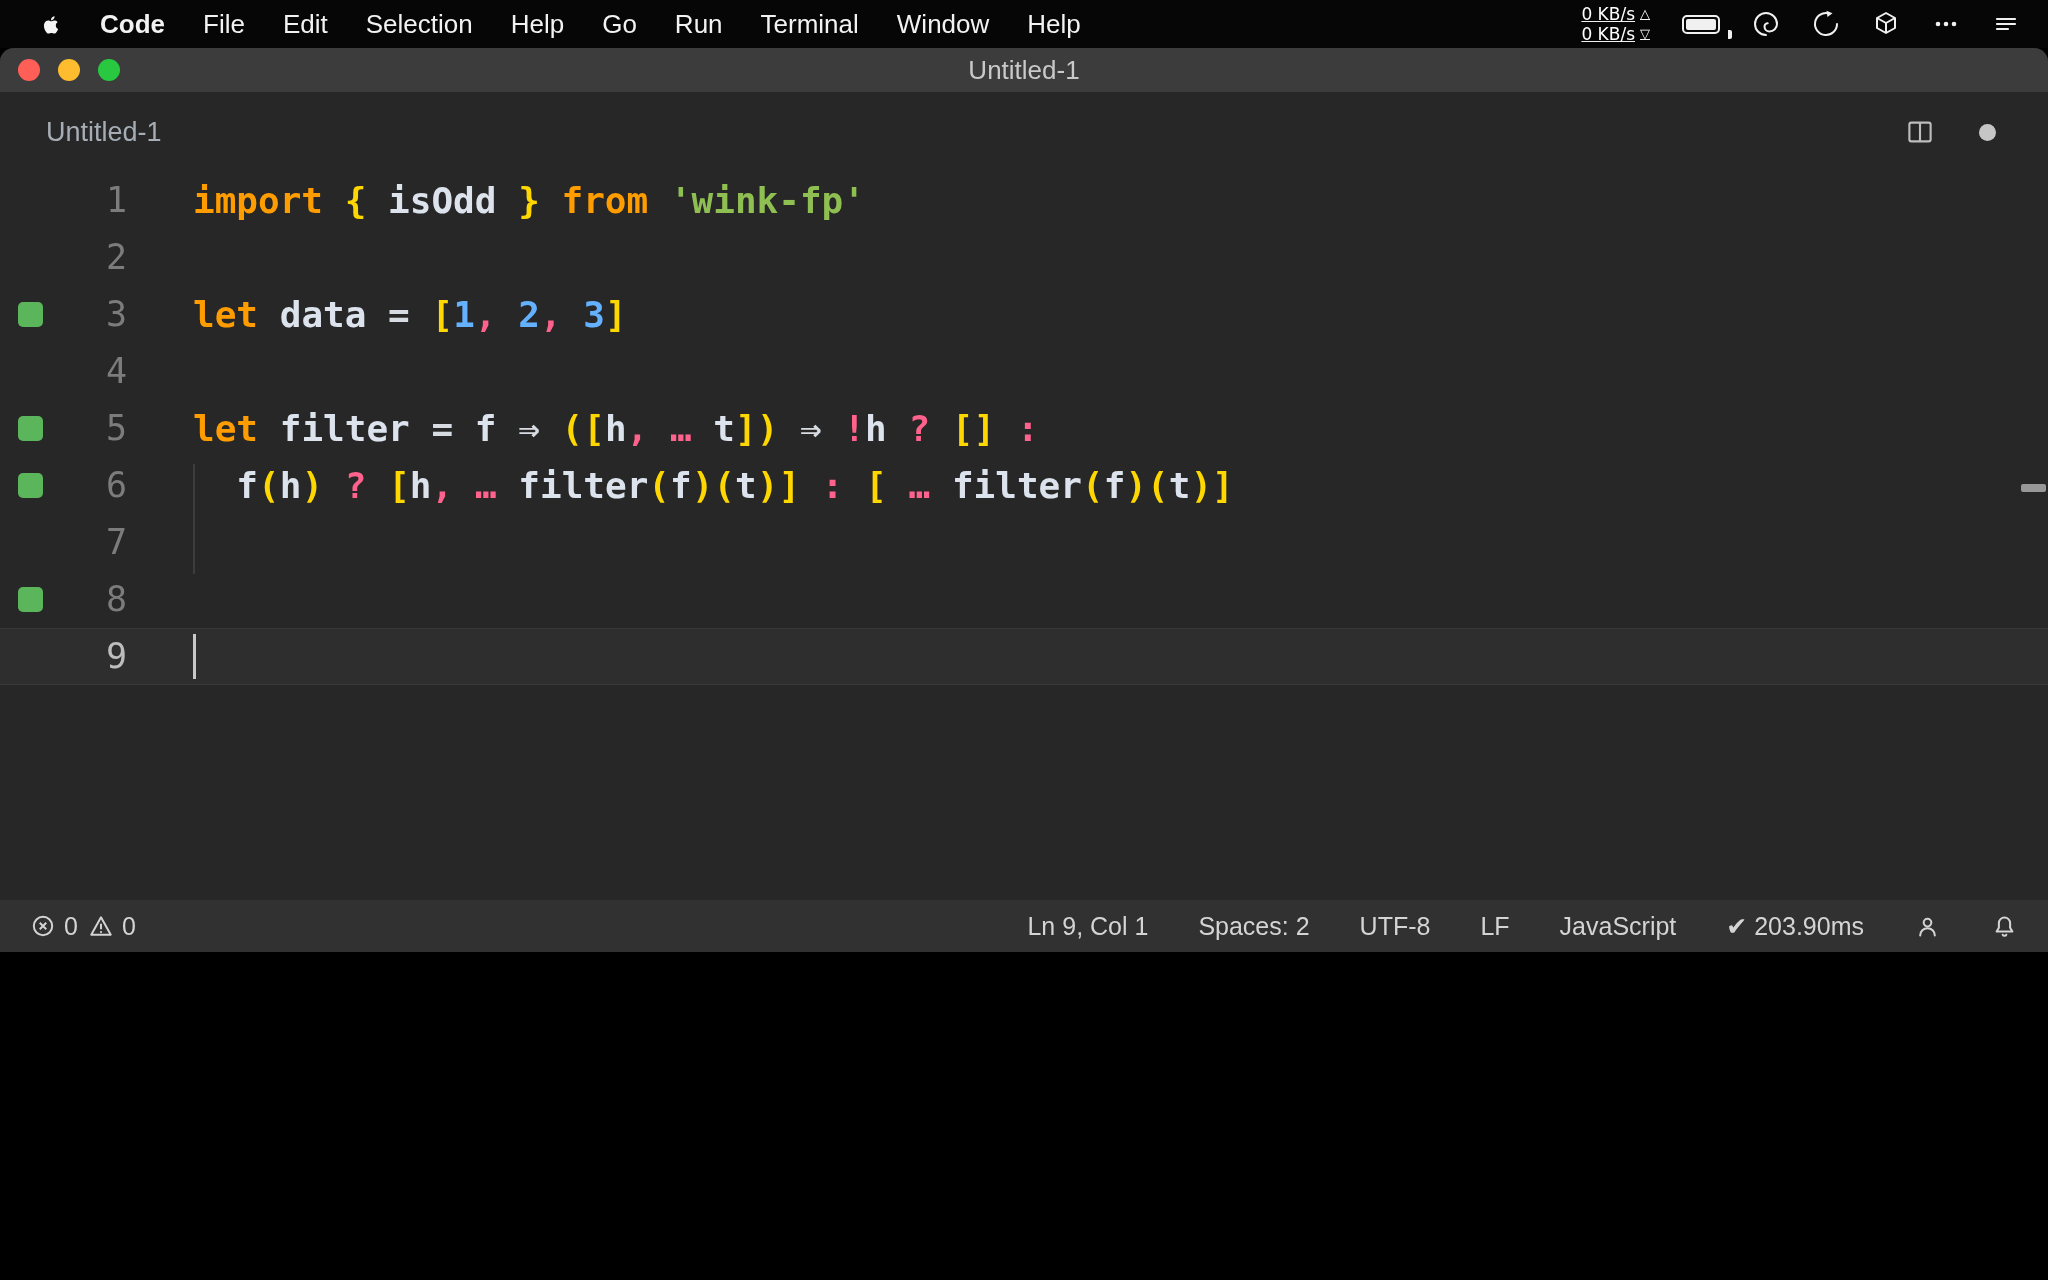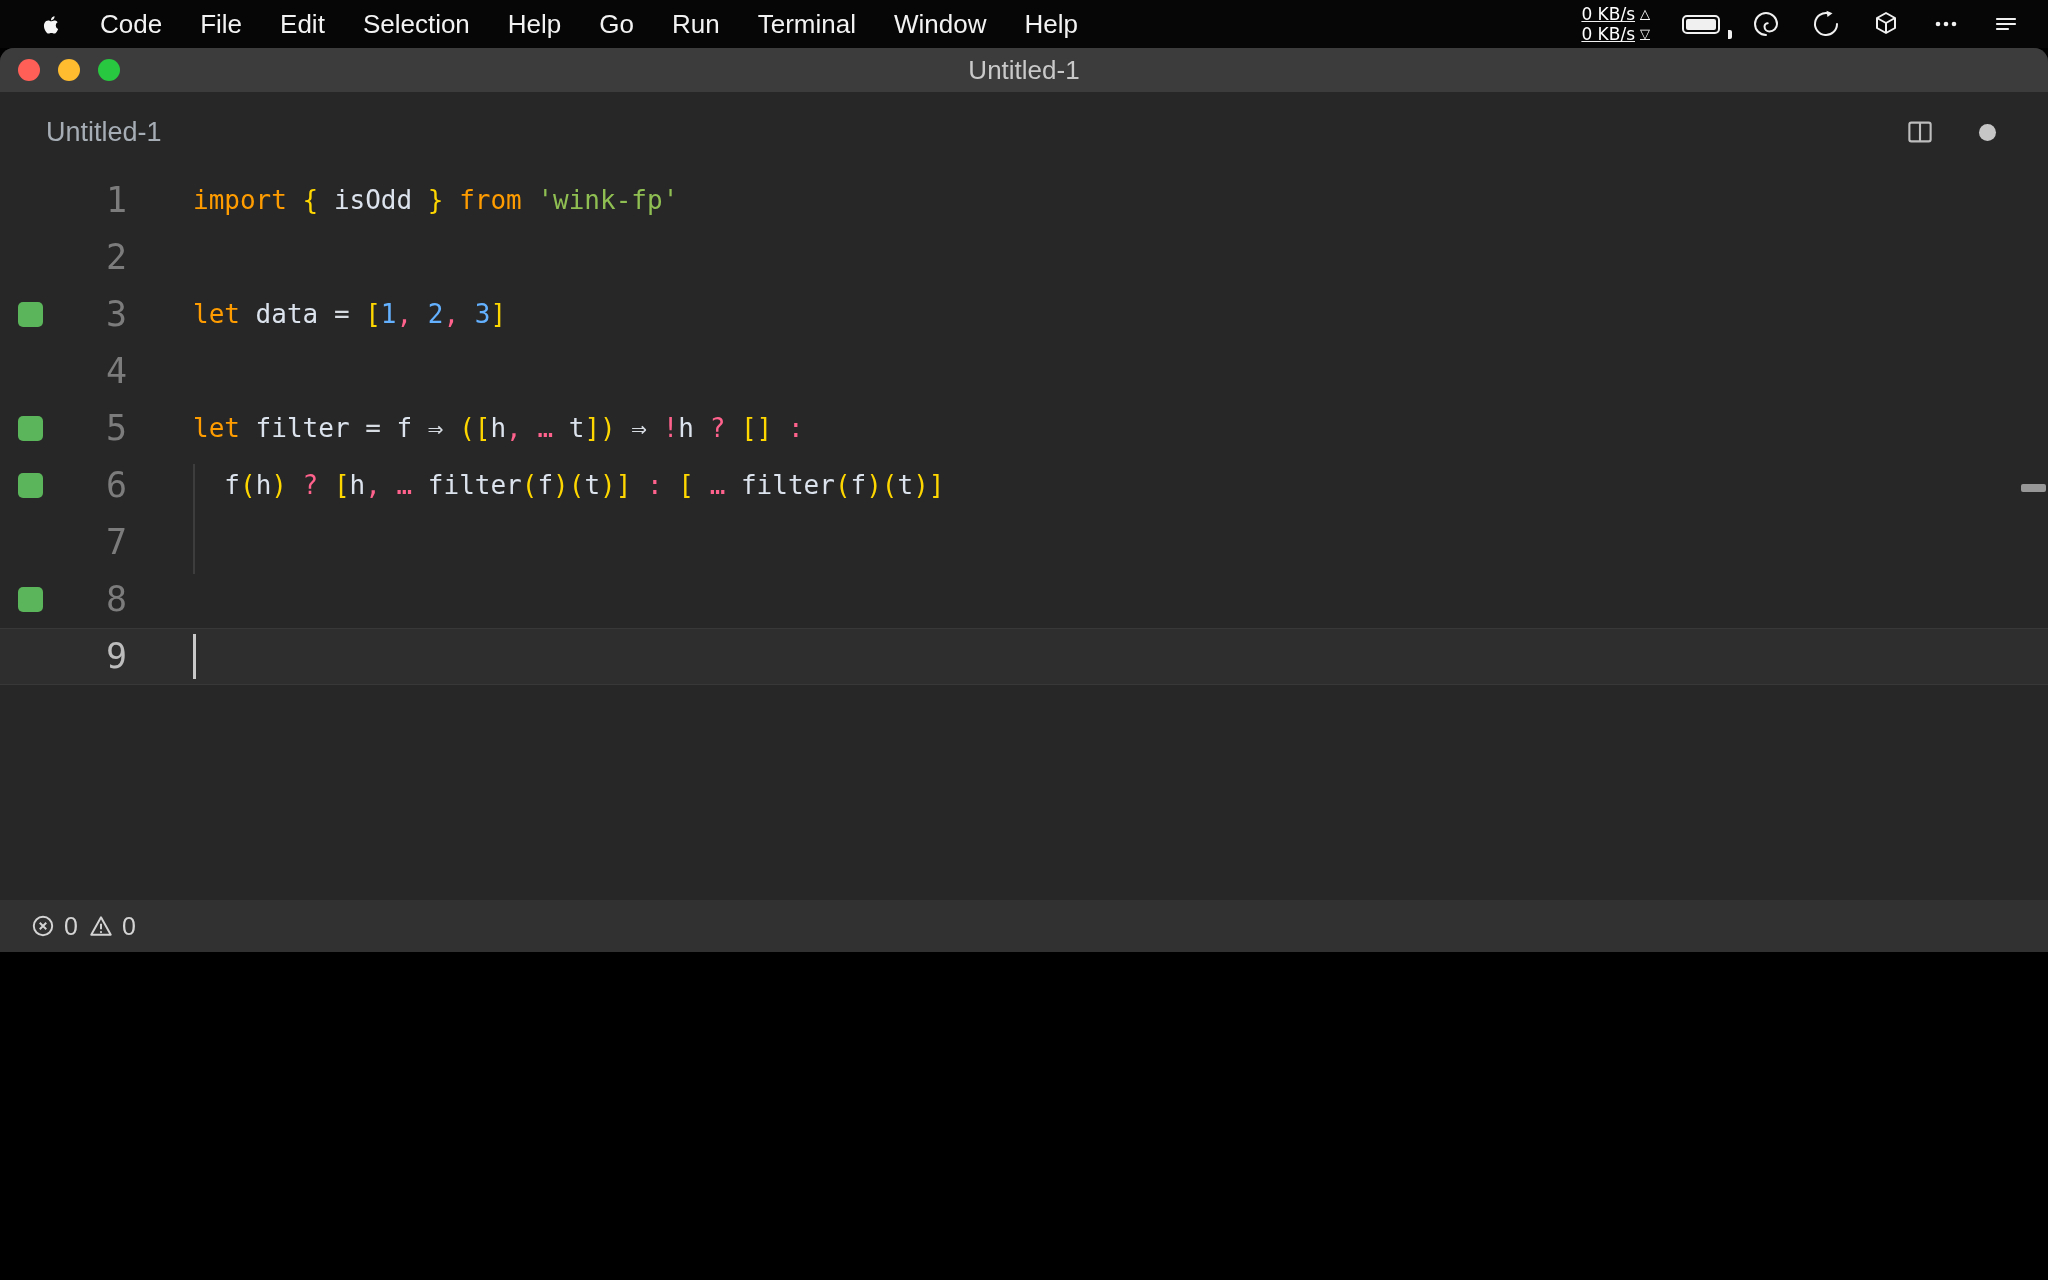--- a/index.html
+++ b/index.html
@@ -7,21 +7,21 @@
   body { font-family:"Liberation Sans", sans-serif; }
   .screen { position:relative; width:2048px; height:1280px; }
 
   
   .menubar {
     position:absolute; top:0; left:0; width:2048px; height:48px;
     background:#060606; display:flex; align-items:center;
     color:#f2f2f2; font-size:26px; padding:0 20px;
   }
   .menu-item { padding:0 19px; white-space:nowrap; }
-  .menu-item.app { font-weight:normal; }
+  .menu-item.app { font-weight:bold; }
   .apple-wrap { padding:0 18px; display:flex; align-items:center; }
   .menubar-right { margin-left:auto; display:flex; align-items:center; gap:32px; padding-right:8px;text-decoration:underline; }
   .net { display:flex; flex-direction:column; align-items:flex-end; line-height:20px; font-size:17px; color:#fff; font-family:"DejaVu Sans",sans-serif; }
   .net-row { display:flex; align-items:center; gap:5px; }
   .net-arrow { font-size:13px; }
   .battery { position:relative; width:38px; height:19px; border:2px solid #f0f0f0; border-radius:5px; }
   .battery::before { content:''; position:absolute; inset:2px; background:#f0f0f0; border-radius:2px; }
   .battery-nub { position:absolute; right:-14px; top:13px; width:4px; height:9px; background:#f0f0f0; border-radius:0 2px 2px 0; }
   .mb-icon { display:flex; align-items:center; }
 
@@ -50,21 +50,21 @@
   .code-row { position:relative; height:57px; }
   .code-row.active { background:rgba(255,255,255,0.035); box-shadow:inset 0 1px 0 rgba(255,255,255,0.05), inset 0 -1px 0 rgba(255,255,255,0.05); }
   .gutter-marker { position:absolute; left:18px; top:16px; width:25px; height:25px; background:#5bb55b; border-radius:5px; }
   .line-num {
     position:absolute; left:0; top:0; width:127px; height:57px; line-height:57px;
     text-align:right; font-family:"DejaVu Sans Mono",monospace; font-size:35px; color:#7c7c7c;
   }
   .code-row.active .line-num { color:#bdbdbd; }
   .code-text {
     position:absolute; left:193px; top:0; height:57px; line-height:57px;
-    font-family:"DejaVu Sans Mono",monospace; font-size:26px; font-weight:400; white-space:pre;
+    font-family:"DejaVu Sans Mono",monospace; font-size:36px; font-weight:700; white-space:pre;
   }
   .tk-kw  { color:#ff9d00; }
   .tk-br  { color:#ffd700; }
   .tk-id  { color:#dce3ed; }
   .tk-num { color:#64b1ff; }
   .tk-pk  { color:#ff628c; }
   .tk-wt  { color:#d7dce2; }
   .tk-str { color:#8fbe52; }
   .tk-cm  { color:#6f7884; font-style:italic; }
   .tk-res { color:#3b93ff; }
@@ -242,16 +242,36 @@
             <svg viewBox="0 0 24 24" width="26" height="26">
                 <path d="M12 4L21 20H3z" fill="none" stroke="#d4d4d4" stroke-width="1.8" stroke-linejoin="round"></path>
                 <path d="M12 10v5" stroke="#d4d4d4" stroke-width="1.8"></path>
                 <circle cx="12" cy="17.6" r="1" fill="#d4d4d4"></circle>
               </svg>
           </span>
           <span class="sb-item">0</span>
         </div>
       </div>
 
+      <div class="sb-right">
+        <span class="sb-item">Ln 9, Col 1</span>
+        <span class="sb-item">Spaces: 2</span>
+        <span class="sb-item">UTF-8</span>
+        <span class="sb-item">LF</span>
+        <span class="sb-item">JavaScript</span>
+        <span class="sb-item">✔ 203.90ms</span>
+        <span>
+          <svg viewBox="0 0 24 24" width="27" height="27">
+              <circle cx="12" cy="8.5" r="3.4" fill="none" stroke="#d4d4d4" stroke-width="1.8"></circle>
+              <path d="M5.5 20a6.5 6.5 0 0 1 13 0" fill="none" stroke="#d4d4d4" stroke-width="1.8" stroke-linecap="round"></path>
+            </svg>
+        </span>
+        <span>
+          <svg viewBox="0 0 24 24" width="27" height="27">
+              <path d="M12 4a5 5 0 0 0-5 5v4.2L5 16.5h14L17 13.2V9a5 5 0 0 0-5-5z" fill="none" stroke="#d4d4d4" stroke-width="1.8" stroke-linejoin="round"></path>
+              <path d="M10.4 19.3a1.8 1.8 0 0 0 3.2 0" fill="none" stroke="#d4d4d4" stroke-width="1.8" stroke-linecap="round"></path>
+            </svg>
+        </span>
+      </div>
     </div>
 
   </div>
 </div>
 
 </body></html>

